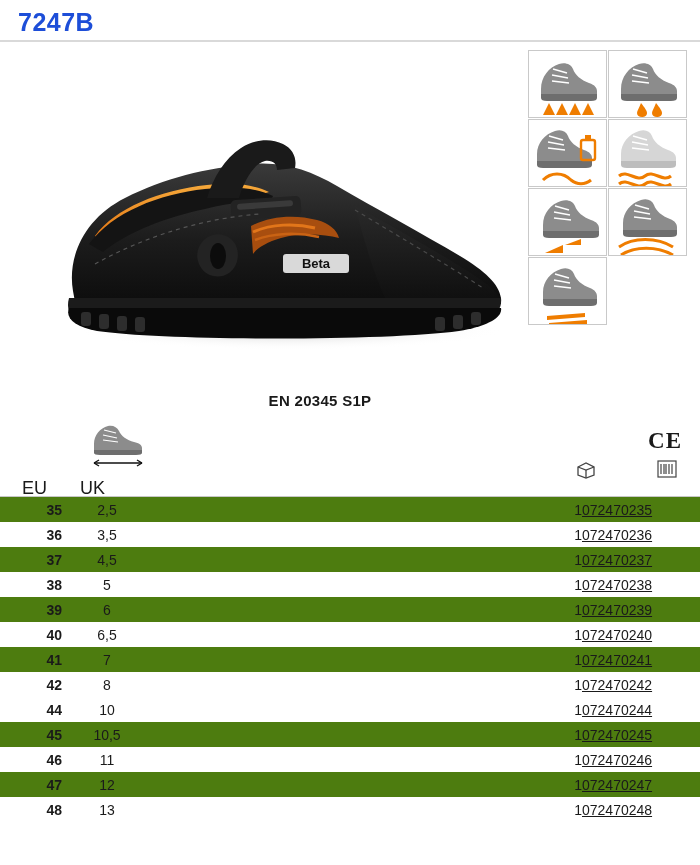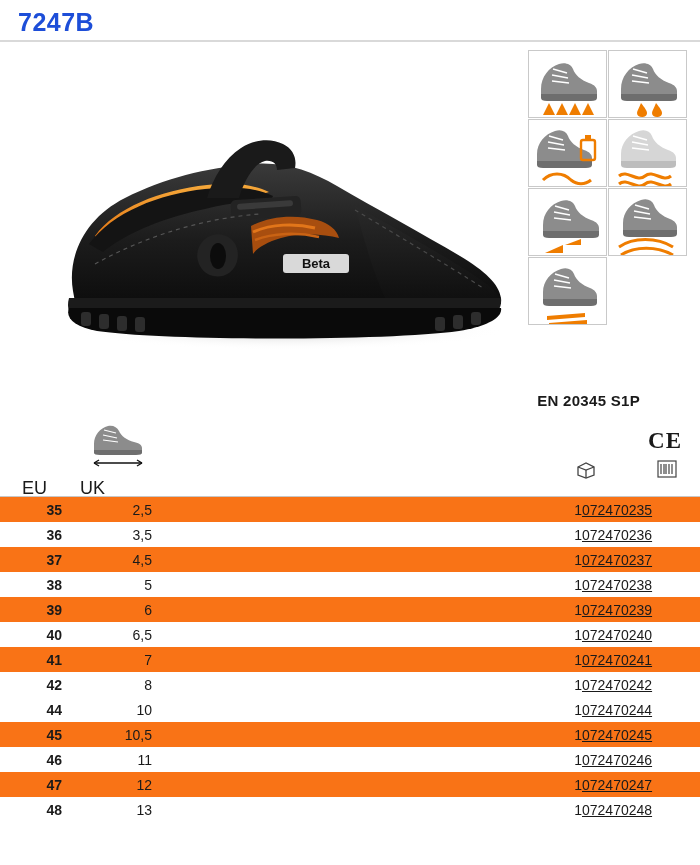--- a/index.html
+++ b/index.html
@@ -72,21 +72,21 @@
     background: #fff;
     overflow: hidden;
   }
 
   
   .standard {
     position: absolute;
     top: 392px;
     left: 0;
     width: 640px;
-    text-align: right;
+    text-align: center;
     font-size: 15px;
     font-weight: bold;
     letter-spacing: 0.3px;
   }
 
   
   .table-wrap {
     position: absolute;
     top: 420px;
     left: 0;
@@ -132,30 +132,30 @@
   table.sizes {
     width: 700px;
     border-collapse: collapse;
     font-size: 14px;
   }
   table.sizes td {
     height: 25px;
     padding: 0;
     vertical-align: middle;
   }
-  tr.alt td { background: #f97316; }
+  tr.alt td { background: #4d7c0f; }
   td.eu {
     width: 62px;
     text-align: right;
     padding-right: 14px;
     font-weight: bold;
   }
   td.uk {
     width: 90px;
-    text-align: right;
+    text-align: center;
     padding-left: 18px;
   }
   td.spacer { }
   td.qty {
     width: 34px;
     text-align: right;
     padding-right: 6px;
   }
   td.code {
     width: 118px;

